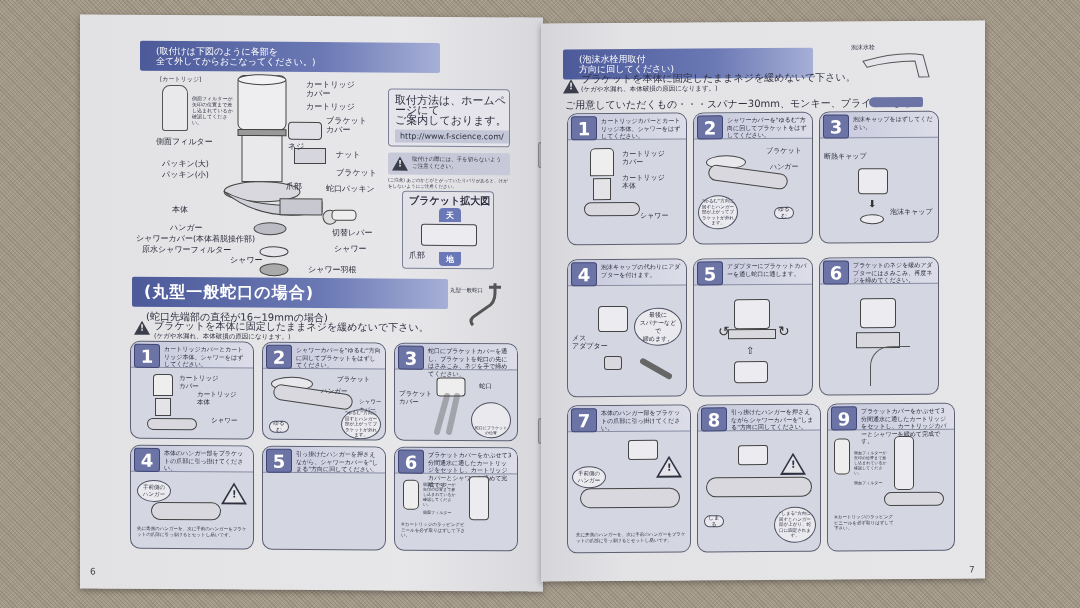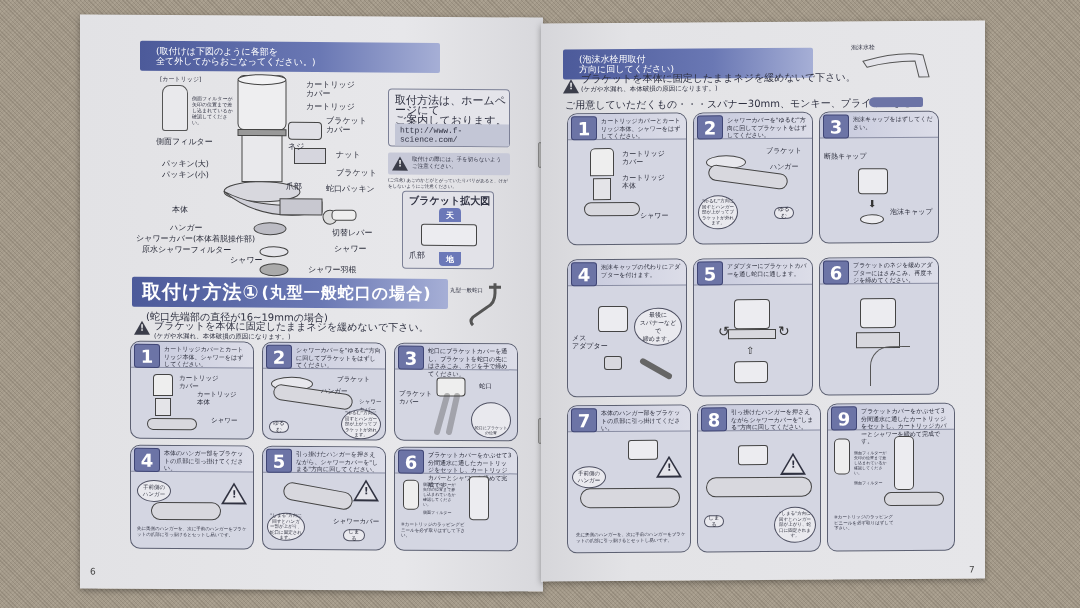--- a/index.html
+++ b/index.html
@@ -83,21 +83,21 @@
     border-left: 13px solid transparent; border-right: 13px solid transparent; border-bottom: 22px solid #2f3140;
   }
   .caution-tri::before {
     content: ""; position: absolute; left: -10px; top: 3px; width: 0; height: 0;
     border-left: 10px solid transparent; border-right: 10px solid transparent; border-bottom: 17px solid #e4e4ea;
   }
   .caution-tri::after {
     content: "!"; position: absolute; left: -2px; top: 6px; font-size: 10px; font-weight: bold; color: #2f3140;
   }
   .pagenum { position: absolute; font-size: 9px; color: #444; }
-  .url-box { background: #c3c6d6; padding: 2px 5px; font-size: 8px; display: inline-block; font-family: Liberation Mono, monospace; }
+  .url-box { background: #c3c6d6; padding: 2px 5px; font-size: 8px; display: inline-block; }
   .outline-box { position: absolute; border: 1.2px solid #7c8096; border-radius: 4px; }
   .arrow-up {
     width: 22px; height: 14px; background: #6b78b8; color: #fff; font-size: 8px; font-weight: bold;
     display: flex; align-items: center; justify-content: center; position: absolute;
   }
 </style>
 </head>
 <body>
 
 <div class="booklet">
@@ -172,21 +172,20 @@
           <span>天</span>
         </div>
       <div class="abs" style="left:18px; top:32px; width:56px; height:22px; border:1px solid #444; background:#ececf0; border-radius:3px;"></div>
       <div class="abs" style="left:6px; top:58px; font-size:8px;">爪部</div>
       <div class="arrow-up" style="left:36px; top:60px; border-radius:0 0 4px 4px;">
           <span>地</span>
         </div>
     </div>
 
     <div class="banner" style="left:52px; top:262px; width:316px;">
-      <span class="big">取付け方法①</span>
       <span class="big" style="font-size:16px; margin-left:2px;">(丸型一般蛇口の場合)</span>
     </div>
     <div class="abs" style="left:370px; top:270px; font-size:5.5px;">丸型一般蛇口</div>
     <svg class="abs" style="left:385px; top:262px;" width="48" height="50">
       <path d="M30 4 L30 14 M24 8 L36 8 M30 14 Q30 24 22 28 L8 38 Q4 42 8 46" fill="none" stroke="#555" stroke-width="3"></path>
     </svg>
     <div class="abs text-md" style="left:66px; top:296px;">(蛇口先端部の直径が16~19mmの場合)</div>
     <span class="warn-tri" style="position:absolute; left:54px; top:306px;"></span>
     <div class="abs text-md" style="left:74px; top:305px;">ブラケットを本体に固定したままネジを緩めないで下さい。</div>
     <div class="abs" style="left:74px; top:317px; font-size:6.5px;">(ケガや水漏れ、本体破損の原因になります。)</div>
@@ -249,27 +248,20 @@
         <div class="abs" style="left:20px; top:30px; width:70px; height:18px; border:1px solid #444; border-radius:9px; background:#d8d8de;"></div>
         <div class="caution-tri" style="left:90px; top:10px;"></div>
         <div class="abs" style="left:6px; top:54px; right:4px; font-size:4.5px; line-height:5.5px;">先に奥側のハンガーを、次に手前のハンガーをブラケットの爪部に引っ掛けるとセットし易いです。</div>
       </div>
     </div>
 
     <div class="step" style="left:182px; top:430px; width:124px; height:104px;">
       <div class="head"></div>
       <div class="num">5</div>
       <div class="inst">引っ掛けたハンガーを押さえながら、シャワーカバーを"しまる"方向に回してください。</div>
-      <div class="art">
-        <div class="abs" style="left:20px; top:14px; width:70px; height:18px; border:1px solid #444; border-radius:9px; background:#d8d8de; transform:rotate(10deg);"></div>
-        <div class="caution-tri" style="left:90px; top:6px;"></div>
-        <div class="bubble" style="left:4px; top:40px; width:38px; height:28px; font-size:4.5px; line-height:5.5px;">"しまる"方向に回すとハンガー部が上がり、蛇口に固定されます。</div>
-        <div class="lbl" style="left:70px; top:44px; font-size:6.5px;">シャワーカバー</div>
-        <div class="bubble" style="left:80px; top:56px; width:22px; height:12px; border-radius:8px;">しまる</div>
-      </div>
     </div>
 
     <div class="step" style="left:314px; top:430px; width:124px; height:104px;">
       <div class="head"></div>
       <div class="num">6</div>
       <div class="inst">ブラケットカバーをかぶせて3分間通水に通したカートリッジをセットし、カートリッジカバーとシャワーを締めて完成です。</div>
       <div class="art">
         <div class="abs" style="left:8px; top:6px; width:16px; height:30px; border:1px solid #444; border-radius:5px; background:#eee;"></div>
         <div class="abs" style="left:28px; top:8px; width:36px; font-size:4px; line-height:5px;">側面フィルターが矢印の位置まで差し込まれているか確認してください。</div>
         <div class="abs" style="left:28px; top:36px; font-size:4px;">側面フィルター</div>

